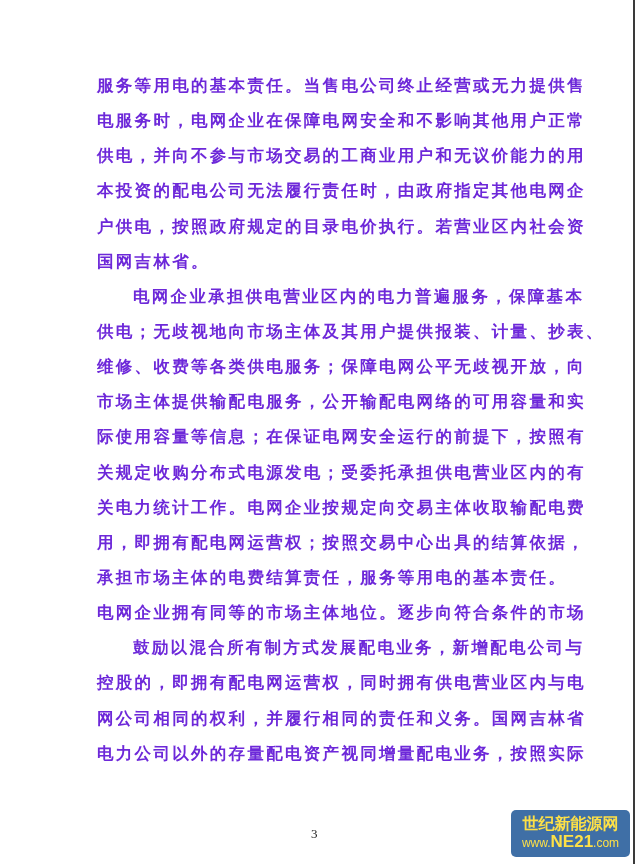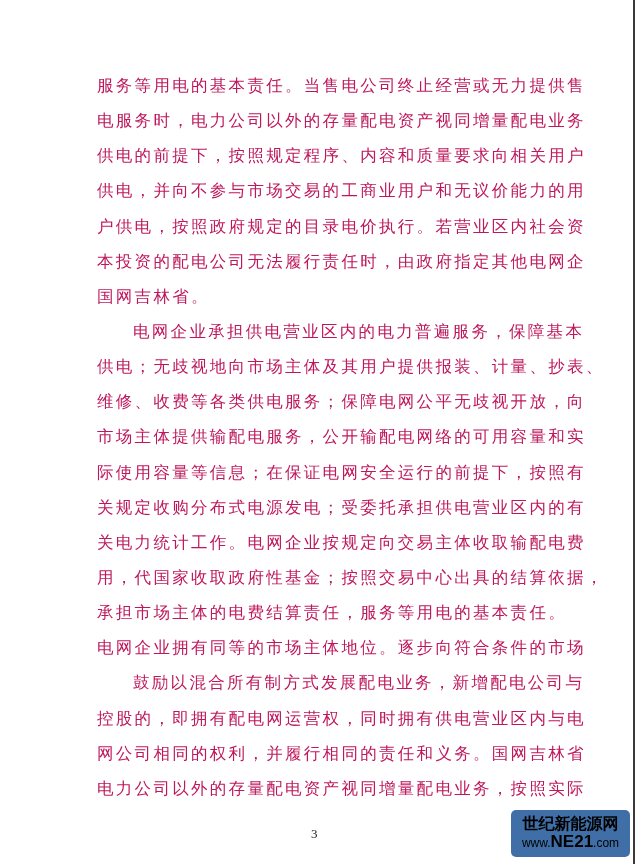--- a/index.html
+++ b/index.html
@@ -22,21 +22,22 @@
     background: #ffffff;
     border-right: 2px solid #3a3a3a;
   }
   .body-text {
     position: absolute;
     left: 97px;
     top: 68px;
     width: 460px;
     font-family: "DejaVu Serif", "Liberation Serif", serif;
     font-size: 16.5px;
-    color: #be185d;
+    color: #6d28d9;
+    font-weight: bold;
   }
   .line {
     height: 35.15px;
     line-height: 35.15px;
     white-space: nowrap;
     letter-spacing: 2.3px;
   }
   .line.indent {
     padding-left: 36px;
   }
@@ -49,21 +50,21 @@
     color: #1a1a1a;
   }
   .watermark {
     position: absolute;
     left: 511px;
     top: 810px;
     width: 119px;
     height: 47px;
     background: #3f6fa6;
     border-radius: 5px;
-    color: #000000;
+    color: #fde047;
     text-align: center;
     font-family: "DejaVu Sans", sans-serif;
   }
   .wm-title {
     font-size: 16px;
     font-weight: bold;
     line-height: 20px;
     padding-top: 4px;
     letter-spacing: 0px;
   }
@@ -77,35 +78,34 @@
     font-size: 17px;
   }
 </style>
 </head>
 <body>
 
 <div class="page">
   <div class="body-text">
 
     <div class="line">服务等用电的基本责任。当售电公司终止经营或无力提供售</div>
-    <div class="line">电服务时，电力公司以外的存量配电资产视同增量配电业务</div>
-    <div class="line">供电的前提下，按照规定程序、内容和质量要求向相关用户</div>
+    <div class="line">电服务时，电网企业在保障电网安全和不影响其他用户正常</div>
     <div class="line">供电，并向不参与市场交易的工商业用户和无议价能力的用</div>
+    <div class="line">本投资的配电公司无法履行责任时，由政府指定其他电网企</div>
     <div class="line">户供电，按照政府规定的目录电价执行。若营业区内社会资</div>
-    <div class="line">本投资的配电公司无法履行责任时，由政府指定其他电网企</div>
     <div class="line">国网吉林省。</div>
 
     <div class="line indent">电网企业承担供电营业区内的电力普遍服务，保障基本</div>
     <div class="line">供电；无歧视地向市场主体及其用户提供报装、计量、抄表、</div>
     <div class="line">维修、收费等各类供电服务；保障电网公平无歧视开放，向</div>
     <div class="line">市场主体提供输配电服务，公开输配电网络的可用容量和实</div>
     <div class="line">际使用容量等信息；在保证电网安全运行的前提下，按照有</div>
     <div class="line">关规定收购分布式电源发电；受委托承担供电营业区内的有</div>
     <div class="line">关电力统计工作。电网企业按规定向交易主体收取输配电费</div>
-    <div class="line">用，代国家收取政府性基金；按照交易中心出具的结算依据，</div>
+    <div class="line">用，即拥有配电网运营权；按照交易中心出具的结算依据，</div>
     <div class="line">承担市场主体的电费结算责任，服务等用电的基本责任。</div>
 
     <div class="line">电网企业拥有同等的市场主体地位。逐步向符合条件的市场</div>
     <div class="line indent">鼓励以混合所有制方式发展配电业务，新增配电公司与</div>
     <div class="line">控股的，即拥有配电网运营权，同时拥有供电营业区内与电</div>
     <div class="line">网公司相同的权利，并履行相同的责任和义务。国网吉林省</div>
     <div class="line">电力公司以外的存量配电资产视同增量配电业务，按照实际</div>
   </div>
 
   <div class="page-number">3</div>

